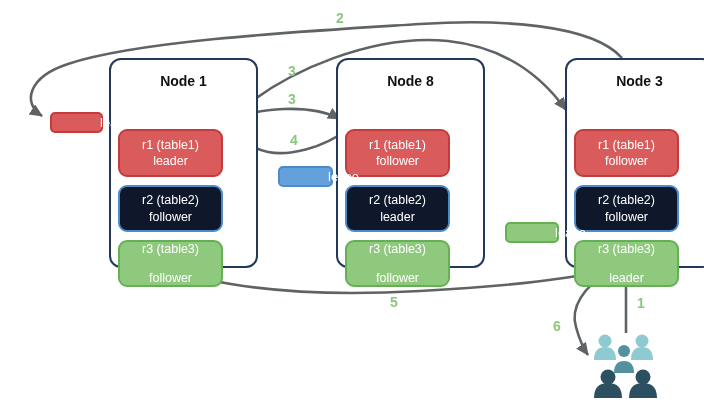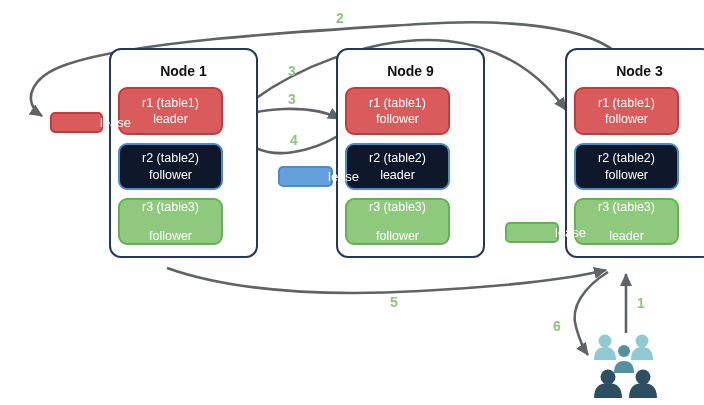--- a/index.html
+++ b/index.html
@@ -1,27 +1,27 @@
 <!DOCTYPE html>
 <html><head>
 <meta charset="utf-8">
 <style>
   html,body{margin:0;padding:0;background:#ffffff;}
   body{font-family:"Liberation Sans", sans-serif;}
   .canvas{position:relative;width:704px;height:405px;background:#ffffff;overflow:hidden;}
   svg.layer{position:absolute;left:0;top:0;width:704px;height:405px;}
 
-  .node{position:absolute;top:48px;width:149px;height:210px;background:#ffffff;
+  .node{position:absolute;top:58px;width:149px;height:210px;background:#ffffff;
         border:2px solid #24385C;border-radius:12px;box-sizing:border-box;z-index:2;}
   .node-1{left:109px;} .node-2{left:336px;} .node-3{left:565px;}
   .node-title{margin-top:13px;text-align:center;font-weight:bold;font-size:14px;color:#111111;}
 
   .range{position:absolute;left:7px;width:105px;box-sizing:border-box;border-radius:9px;
          border:2px solid;color:#ffffff;font-size:12.5px;line-height:1.3;
-         display:flex;flex-direction:column;align-items:center;justify-content:center;text-align:center;}
+         display:flex;flex-direction:column;align-items:center;justify-content:center;text-align:center;margin-top:32px;}
   .range.r1{top:37px;height:48px;} .range.r2{top:93px;height:47px;} .range.r3{top:148px;height:47px;gap:12px;}
   .range.red{background:#D95B5B;border-color:#C43B3B;}
   .range.blue{background:#0f172a;border-color:#4C8BC9;}
   .range.green{background:#8FC97E;border-color:#64B153;}
 
   .lease{position:absolute;box-sizing:border-box;border-radius:5px;border:2px solid;
          color:#ffffff;font-size:13px;text-align:center;line-height:17px;z-index:3;padding-left:48px;}
   .lease.red{left:50px;top:112px;width:53px;height:21px;background:#D95B5B;border-color:#C43B3B;}
   .lease.blue{left:278px;top:166px;width:55px;height:21px;background:#64A0DB;border-color:#4C8BC9;}
   .lease.green{left:505px;top:222px;width:54px;height:21px;background:#8FC97E;border-color:#64B153;}
@@ -65,21 +65,21 @@
       <span>r2 (table2)</span>
       <span>follower</span>
     </div>
     <div class="range r3 green">
       <span>r3 (table3)</span>
       <span>follower</span>
     </div>
   </div>
 
   <div class="node node-2">
-    <div class="node-title">Node 9</div>
+    <div class="node-title">Node 8</div>
     <div class="range r1 red">
       <span>r1 (table1)</span>
       <span>follower</span>
     </div>
     <div class="range r2 blue">
       <span>r2 (table2)</span>
       <span>leader</span>
     </div>
     <div class="range r3 green">
       <span>r3 (table3)</span>

